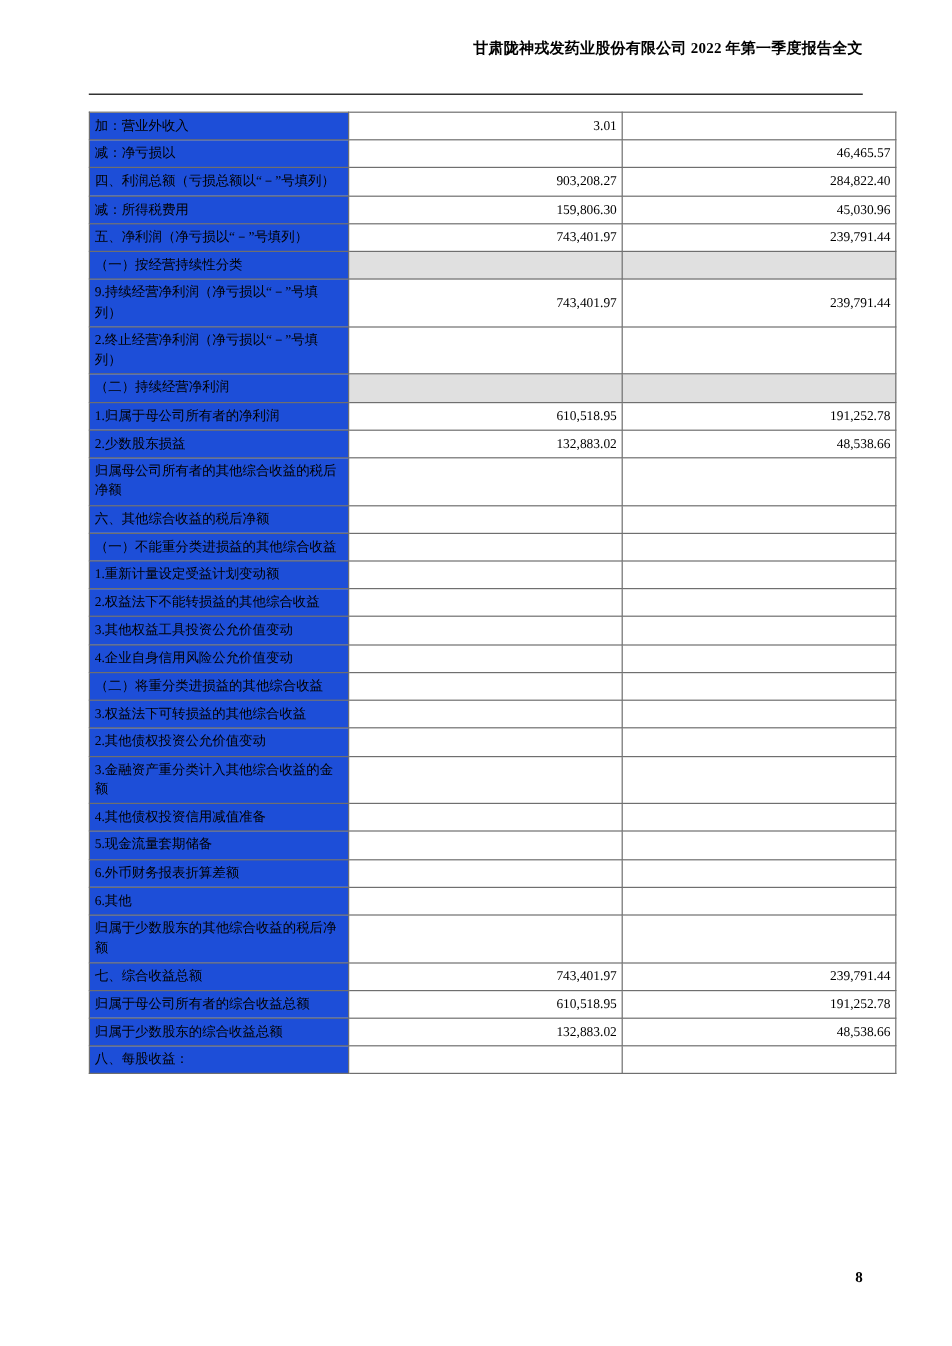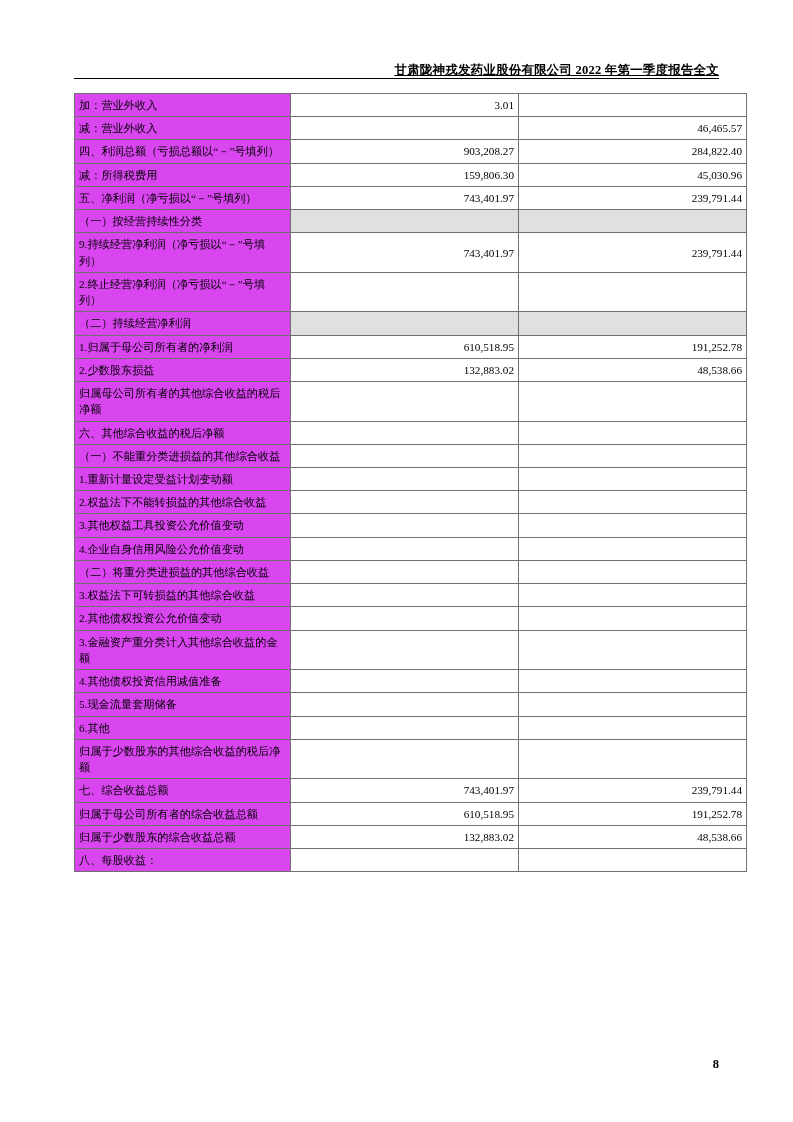--- a/index.html
+++ b/index.html
@@ -16,28 +16,27 @@
     overflow: hidden;
   }
   .page {
     position: relative;
     width: 793px;
     height: 1122px;
     box-sizing: border-box;
   }
   .header {
     position: absolute;
-    top: 62px;
+    top: 32px;
     right: 74px;
     font-size: 12.5px;
     font-family: "Liberation Serif", "DejaVu Serif", serif;
     font-weight: bold;
     letter-spacing: 0.2px;
     white-space: nowrap;
-    text-decoration: underline;
   }
   .header-rule {
     position: absolute;
     top: 78px;
     left: 74px;
     right: 74px;
     border-top: 1px solid #000;
   }
   .table-wrap {
     position: absolute;
@@ -53,21 +52,21 @@
   table.fin td {
     border: 1px solid #6f6f6f;
     font-size: 11.2px;
     line-height: 1.45;
     padding: 3px 4px 3px 4px;
     vertical-align: middle;
     height: 14px;
   }
   td.label {
     width: 207px;
-    background: #d946ef;
+    background: #1d4ed8;
     word-break: break-all;
   }
   td.num {
     width: 219px;
     text-align: right;
     padding-right: 6px;
     background: #ffffff;
     font-family: "Liberation Serif", "DejaVu Serif", serif;
   }
   td.num.shade {
@@ -95,21 +94,21 @@
 
   <div class="table-wrap">
     <table class="fin">
       <tbody id="tbody">
           <tr>
             <td class="label i1">加：营业外收入</td>
             <td class="num">3.01</td>
             <td class="num"></td>
           </tr>
           <tr>
-            <td class="label i1">减：营业外收入</td>
+            <td class="label i1">减：净亏损以</td>
             <td class="num"></td>
             <td class="num">46,465.57</td>
           </tr>
           <tr>
             <td class="label i0">四、利润总额（亏损总额以“－”号填列）</td>
             <td class="num">903,208.27</td>
             <td class="num">284,822.40</td>
           </tr>
           <tr>
             <td class="label i1">减：所得税费用</td>
@@ -210,20 +209,25 @@
             <td class="label i3">4.其他债权投资信用减值准备</td>
             <td class="num"></td>
             <td class="num"></td>
           </tr>
           <tr>
             <td class="label i3">5.现金流量套期储备</td>
             <td class="num"></td>
             <td class="num"></td>
           </tr>
           <tr>
+            <td class="label i3">6.外币财务报表折算差额</td>
+            <td class="num"></td>
+            <td class="num"></td>
+          </tr>
+          <tr>
             <td class="label i3">6.其他</td>
             <td class="num"></td>
             <td class="num"></td>
           </tr>
           <tr>
             <td class="label i1">归属于少数股东的其他综合收益的税后净额</td>
             <td class="num"></td>
             <td class="num"></td>
           </tr>
           <tr>

